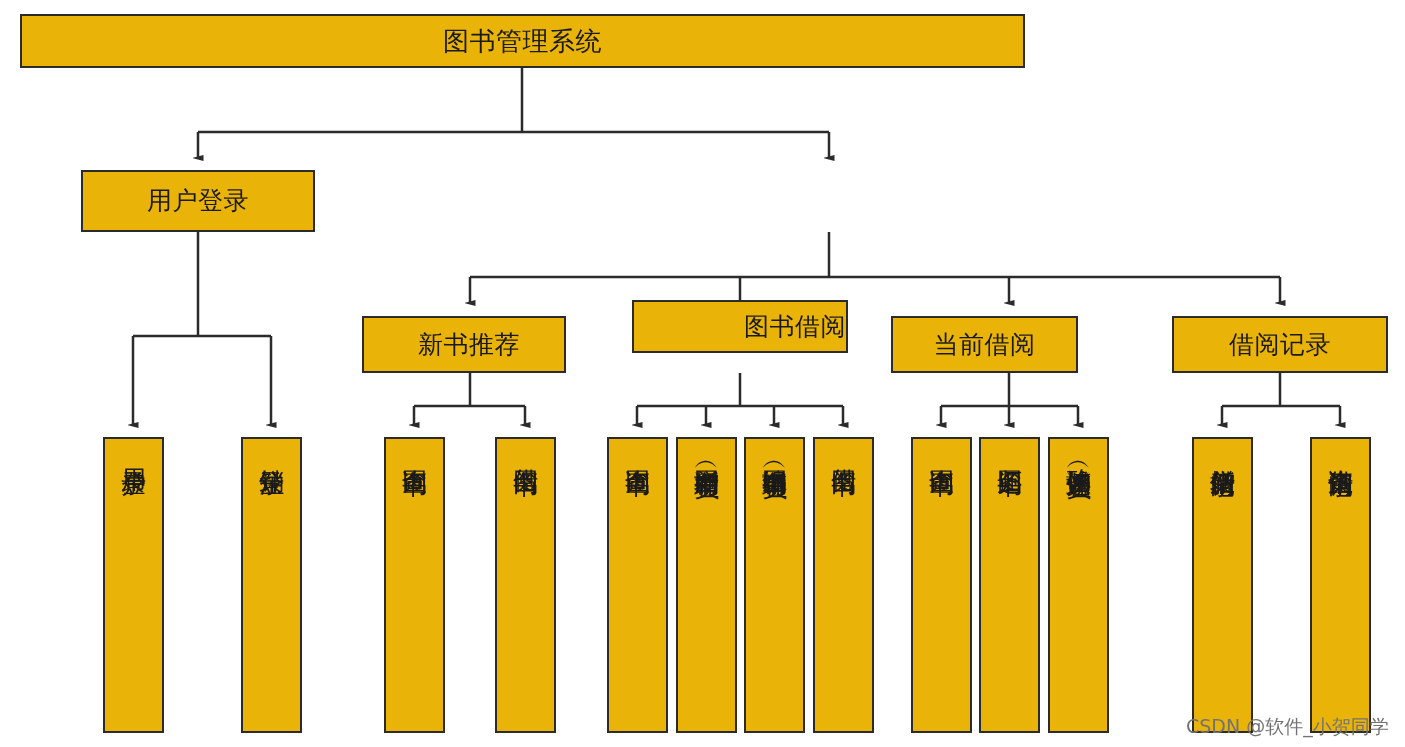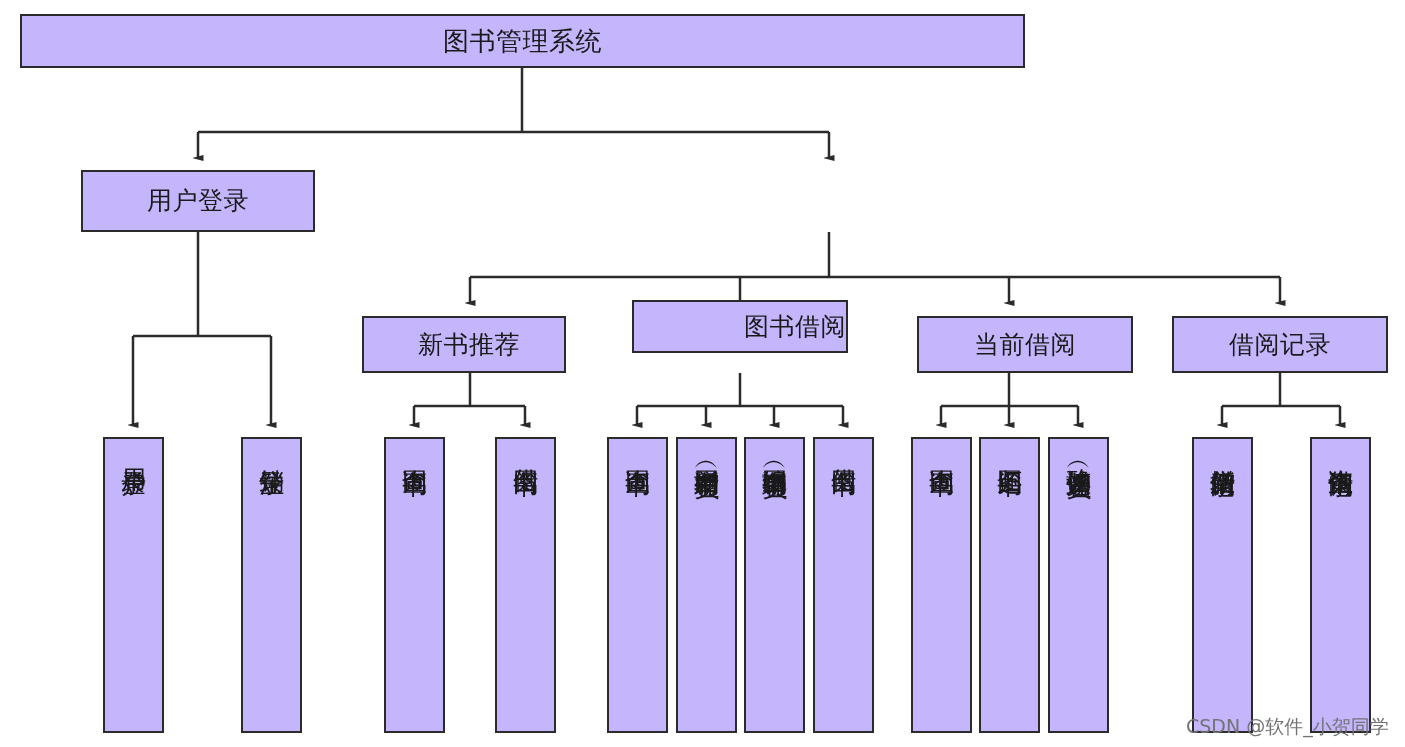--- a/index.html
+++ b/index.html
@@ -22,21 +22,21 @@
     position: absolute;
     left: 0;
     top: 0;
     width: 1405px;
     height: 747px;
     pointer-events: none;
   }
   .node {
     position: absolute;
     box-sizing: border-box;
-    background: #c4b5fd;
+    background: #eab308;
     border: 2.5px solid #2b2b2b;
     display: flex;
     align-items: center;
     justify-content: center;
     color: #1a1a1a;
   }
   .node-label {
     display: block;
     text-align: center;
     line-height: 1.18;
@@ -141,21 +141,21 @@
 
 
   <div class="node horiz" style="left:362px; top:316px; width:204px; height:57px;padding-left:10px;">
     <span class="node-label">新书推荐</span>
   </div>
 
   <div class="node horiz" style="left:632px; top:300px; width:216px; height:53px;justify-content:flex-end;">
     <span class="node-label">图书借阅</span>
   </div>
 
-  <div class="node horiz" style="left:917px; top:316px; width:216px; height:57px;">
+  <div class="node horiz" style="left:891px; top:316px; width:187px; height:57px;">
     <span class="node-label">当前借阅</span>
   </div>
 
   <div class="node horiz" style="left:1172px; top:316px; width:216px; height:57px;">
     <span class="node-label">借阅记录</span>
   </div>
 
   <div class="node vert" style="left:103px; top:437px; width:61px; height:296px;">
     <span class="node-label">用户登录</span>
   </div>

